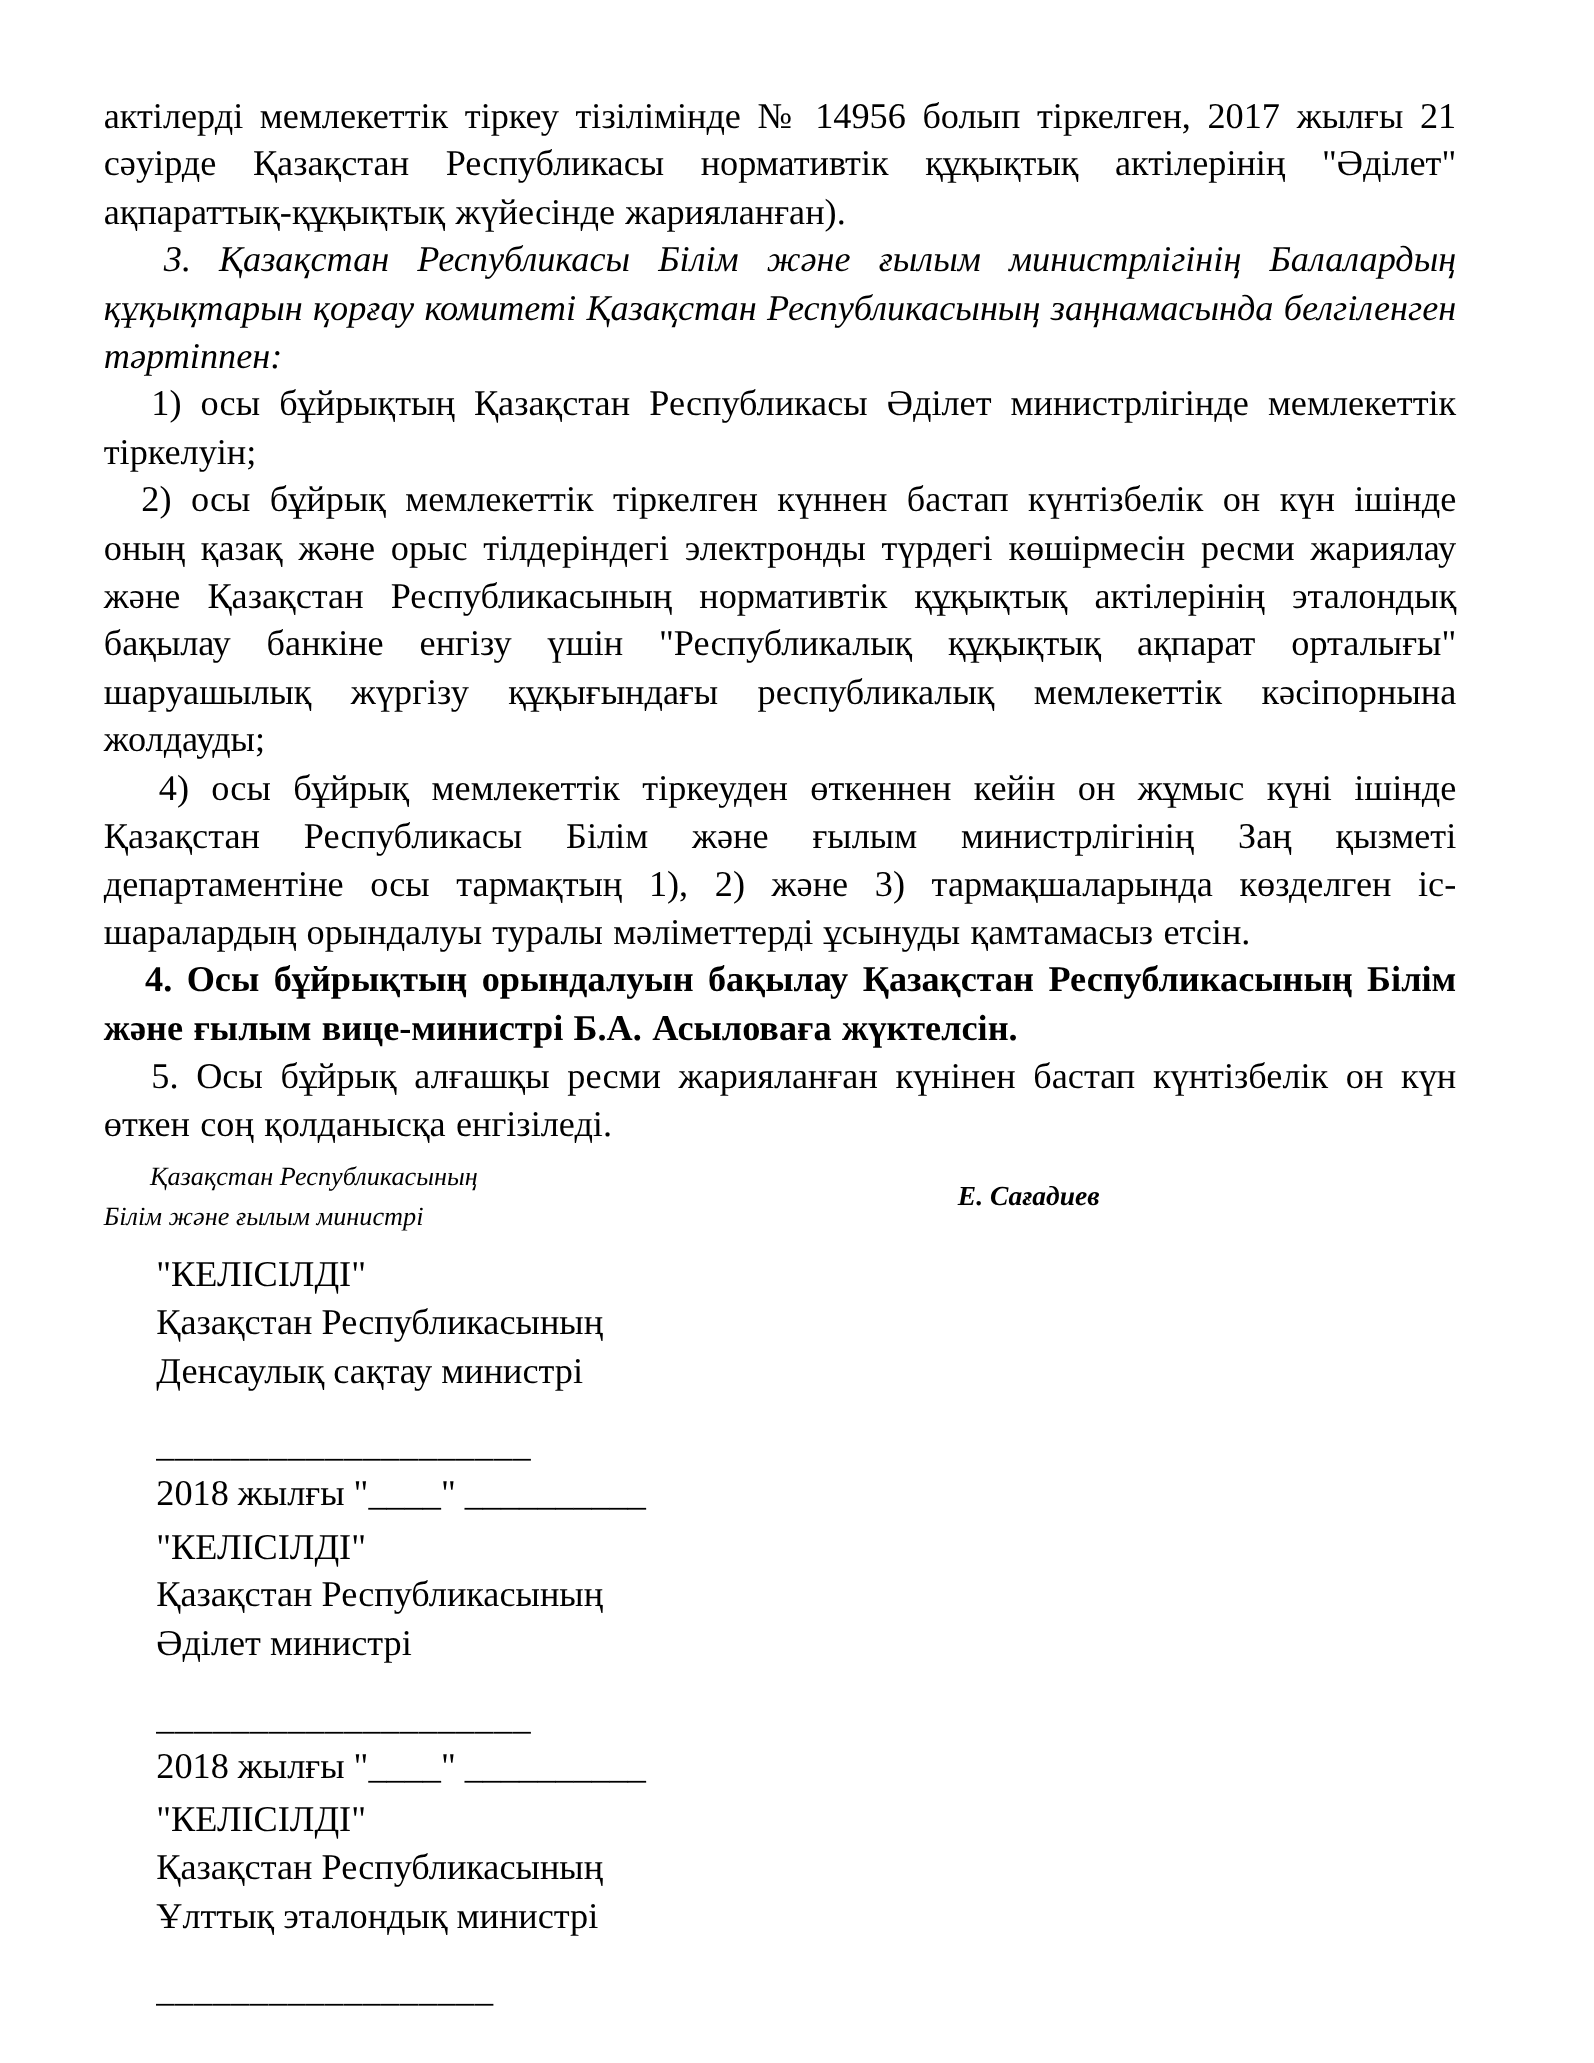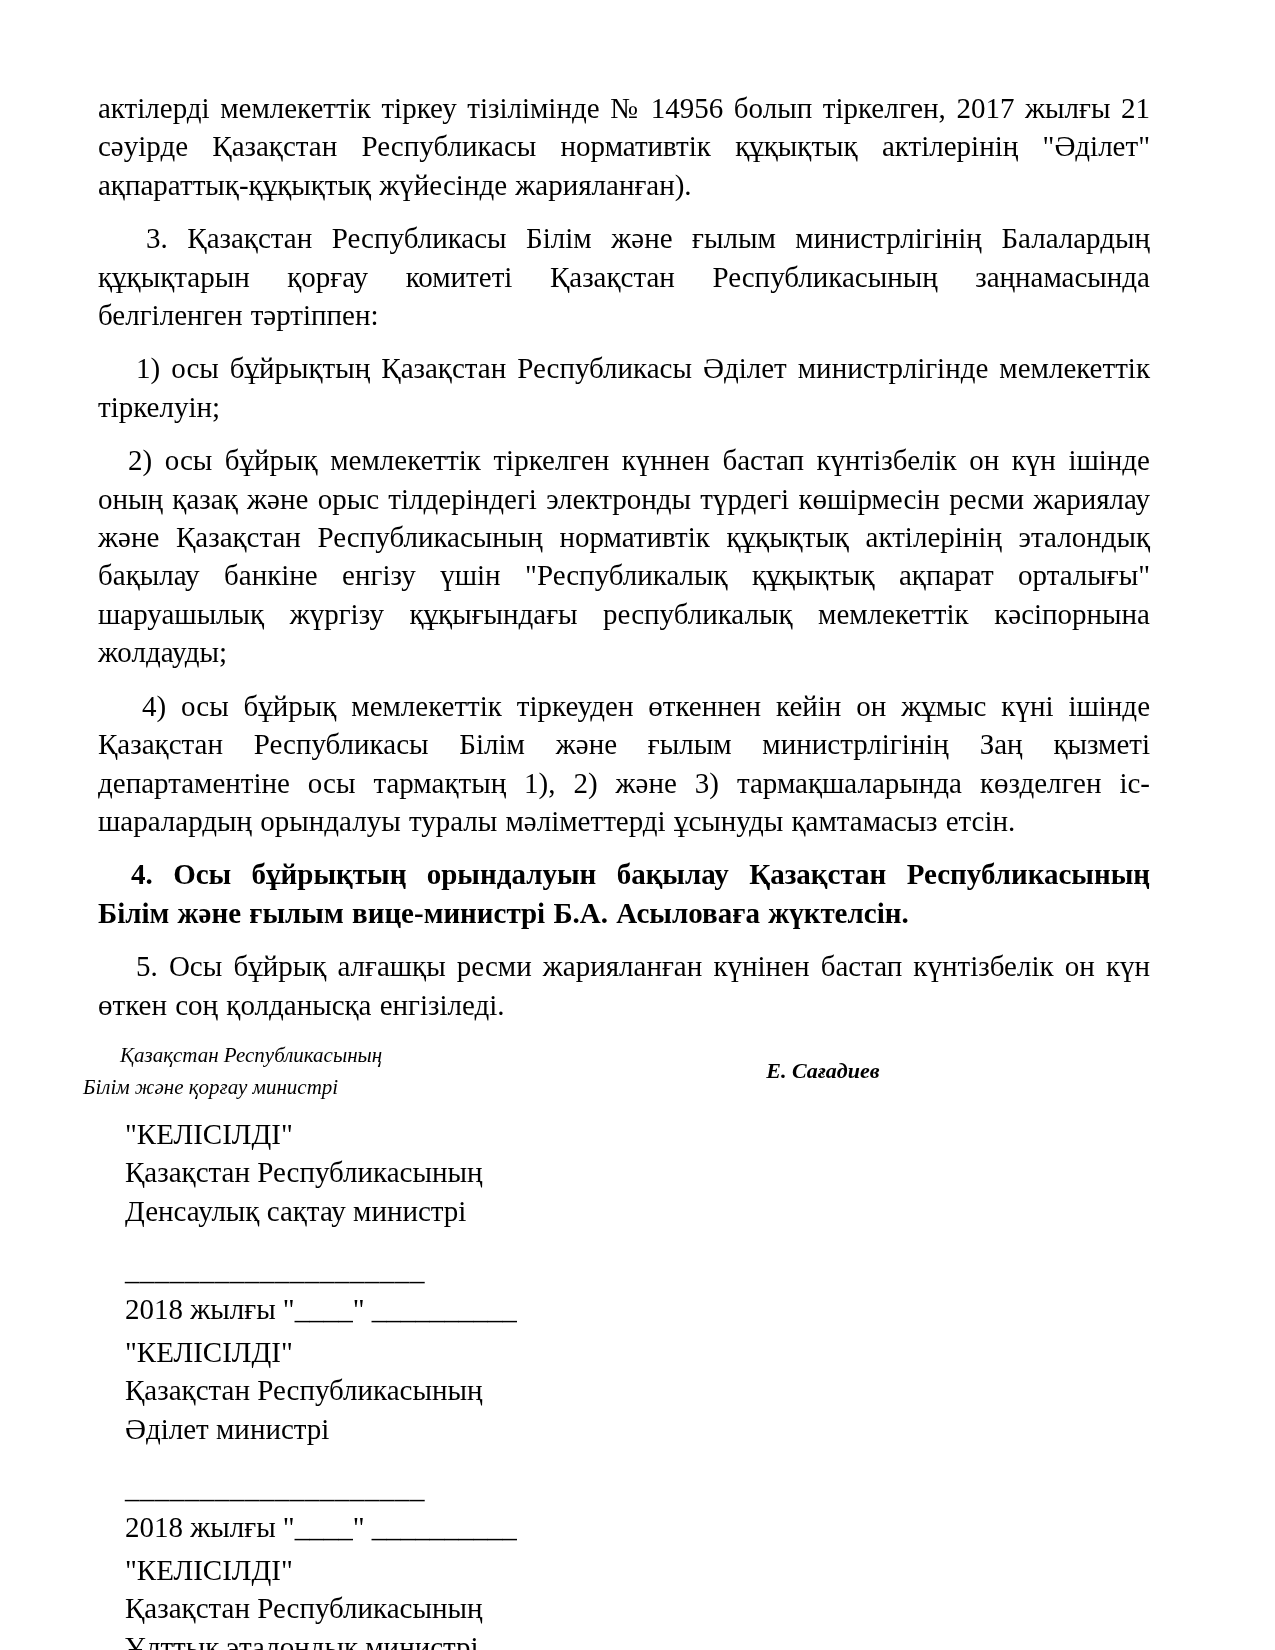--- a/index.html
+++ b/index.html
@@ -14,28 +14,28 @@
     margin: 0 auto;
     background: #ffffff;
     color: #000000;
     font-family: "Liberation Serif", "DejaVu Serif", serif;
     box-sizing: border-box;
     padding: 74px 110px 0 83px;
     overflow: hidden;
   }
   
   .body-text p {
-    margin: 15px;
+    margin: 0;
     font-size: 29px;
     line-height: 38.4px;
     text-align: justify;
     word-spacing: 1px;
   }
   .ind-0  { text-indent: 0; }
-  .ind-48 { text-indent: 48px; }
+  .ind-48 { text-indent: 48px; font-style: italic; }
   .ind-44 { text-indent: 44px; }
   .ind-38 { text-indent: 38px; }
   .ind-33 { text-indent: 33px; font-weight: bold; }
   .ind-30 { text-indent: 30px; }
 
   
   .sig-row {
     display: flex;
     align-items: center;
     margin-top: 6px;
@@ -76,21 +76,21 @@
     <p class="ind-38">1) осы бұйрықтың Қазақстан Республикасы Әділет министрлігінде мемлекеттік тіркелуін;</p>
     <p class="ind-30">2) осы бұйрық мемлекеттік тіркелген күннен бастап күнтізбелік он күн ішінде оның қазақ және орыс тілдеріндегі электронды түрдегі көшірмесін ресми жариялау және Қазақстан Республикасының нормативтік құқықтық актілерінің эталондық бақылау банкіне енгізу үшін "Республикалық құқықтық ақпарат орталығы" шаруашылық жүргізу құқығындағы республикалық мемлекеттік кәсіпорнына жолдауды;</p>
     <p class="ind-44">4) осы бұйрық мемлекеттік тіркеуден өткеннен кейін он жұмыс күні ішінде Қазақстан Республикасы Білім және ғылым министрлігінің Заң қызметі департаментіне осы тармақтың 1), 2) және 3) тармақшаларында көзделген іс-шаралардың орындалуы туралы мәліметтерді ұсынуды қамтамасыз етсін.</p>
     <p class="ind-33">4. Осы бұйрықтың орындалуын бақылау Қазақстан Республикасының Білім және ғылым вице-министрі Б.А. Асыловаға жүктелсін.</p>
     <p class="ind-38">5. Осы бұйрық алғашқы ресми жарияланған күнінен бастап күнтізбелік он күн өткен соң қолданысқа енгізіледі.</p>
   </div>
 
   <div class="sig-row">
     <div class="sig-left">
       <div class="sig-l1">Қазақстан Республикасының</div>
-      <div class="sig-l2">Білім және қорғау министрі</div>
+      <div class="sig-l2">Білім және ғылым министрі</div>
     </div>
     <div class="sig-name">Е. Сағадиев</div>
   </div>
 
   <div class="approvals">
 
     <div class="approval">
       <div>"КЕЛІСІЛДІ"</div>
       <div>Қазақстан Республикасының</div>
       <div>Денсаулық сақтау министрі</div>

